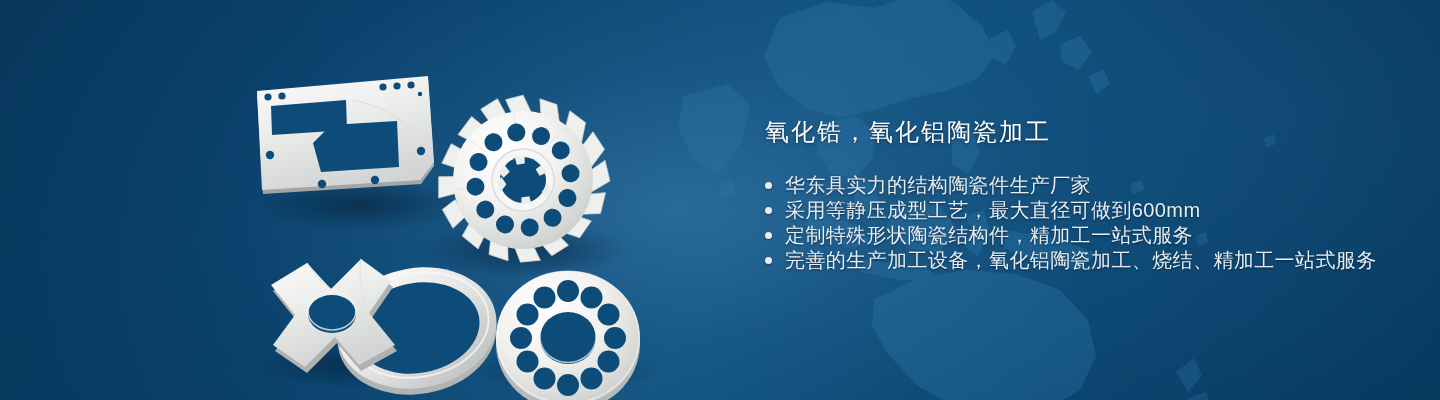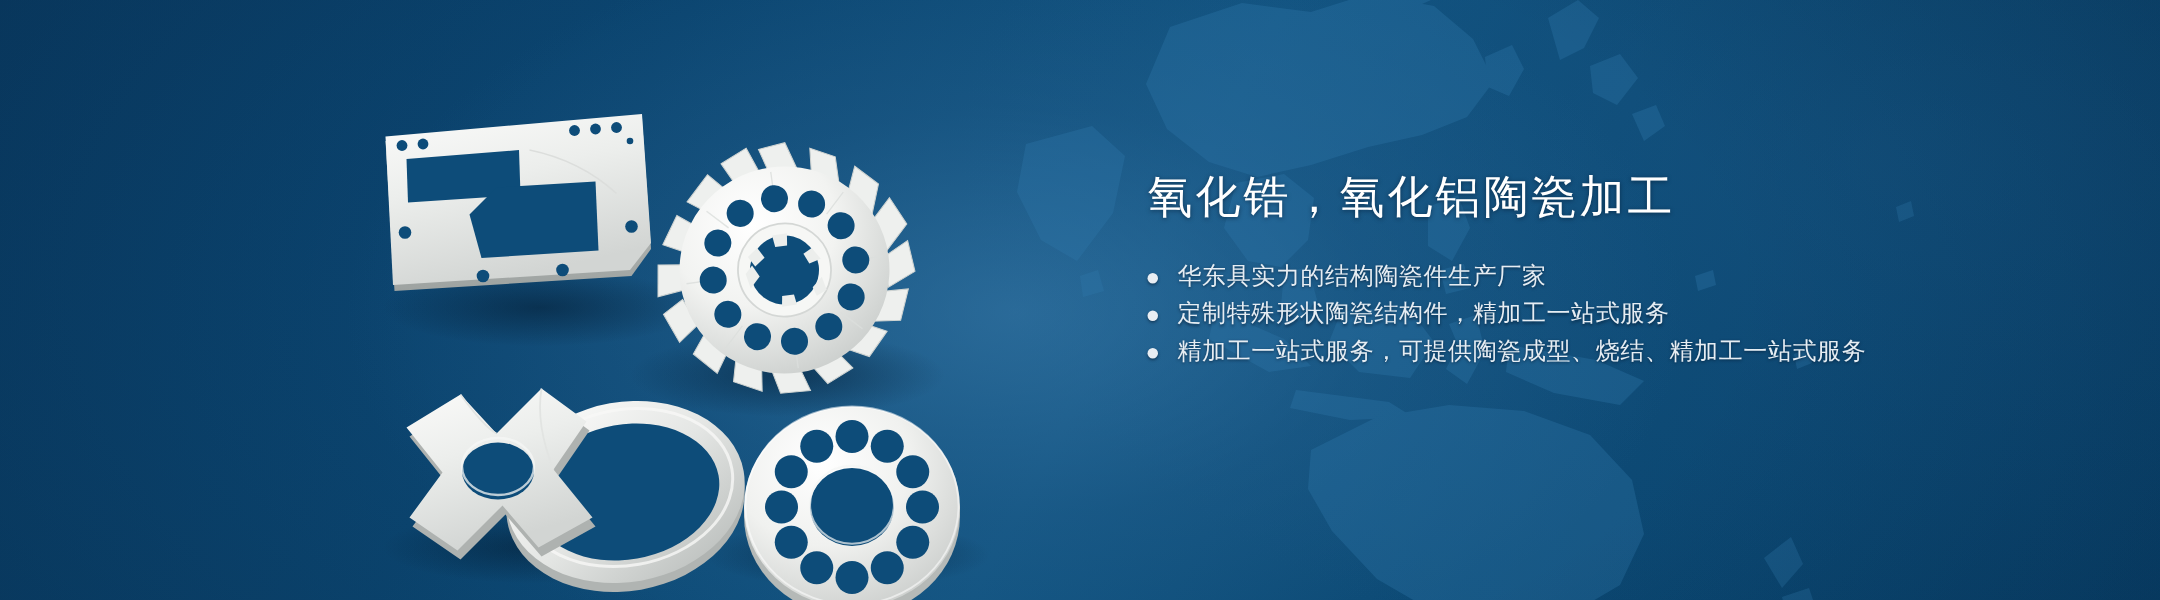--- a/index.html
+++ b/index.html
@@ -37,21 +37,21 @@
   .map-layer path{fill:#2f78ab;}
 
   
   .copy{
     position:absolute;
     left:765px; top:112px;
     width:620px;
   }
   .headline{
     margin:0;
-    font-size:30px;
+    font-size:24px;
     font-weight:400;
     letter-spacing:2px;
     color:#ffffff;
     line-height:40px;
     text-shadow:0 1px 3px rgba(0,18,38,.55);
     white-space:nowrap;
   }
   .bullets{
     list-style:none;
     margin:22px 0 0 0;
@@ -65,21 +65,21 @@
   }
   .dot{
     flex:0 0 auto;
     width:7px; height:7px;
     border-radius:50%;
     background:#e9eef3;
     margin-right:13px;
     box-shadow:0 1px 2px rgba(0,18,38,.5);
   }
   .btext{
-    font-size:16px;
+    font-size:20px;
     color:#e6edf3;
     line-height:22px;
     letter-spacing:.4px;
     text-shadow:0 1px 2px rgba(0,18,38,.6);
     white-space:nowrap;
   }
 
   
   .products{
     position:absolute;
@@ -326,22 +326,26 @@
   <div class="copy">
     <h1 class="headline">氧化锆，氧化铝陶瓷加工</h1>
 
     <ul class="bullets">
       <li class="bullet">
         <span class="dot"></span>
         <span class="btext">华东具实力的结构陶瓷件生产厂家</span>
       </li>
       <li class="bullet">
         <span class="dot"></span>
+        <span class="btext">采用等静压成型工艺，最大直径可做到600mm</span>
+      </li>
+      <li class="bullet">
+        <span class="dot"></span>
         <span class="btext">定制特殊形状陶瓷结构件，精加工一站式服务</span>
       </li>
       <li class="bullet">
         <span class="dot"></span>
-        <span class="btext">精加工一站式服务，可提供陶瓷成型、烧结、精加工一站式服务</span>
+        <span class="btext">完善的生产加工设备，氧化铝陶瓷加工、烧结、精加工一站式服务</span>
       </li>
     </ul>
   </div>
 
 </div>
 
 </body></html>

